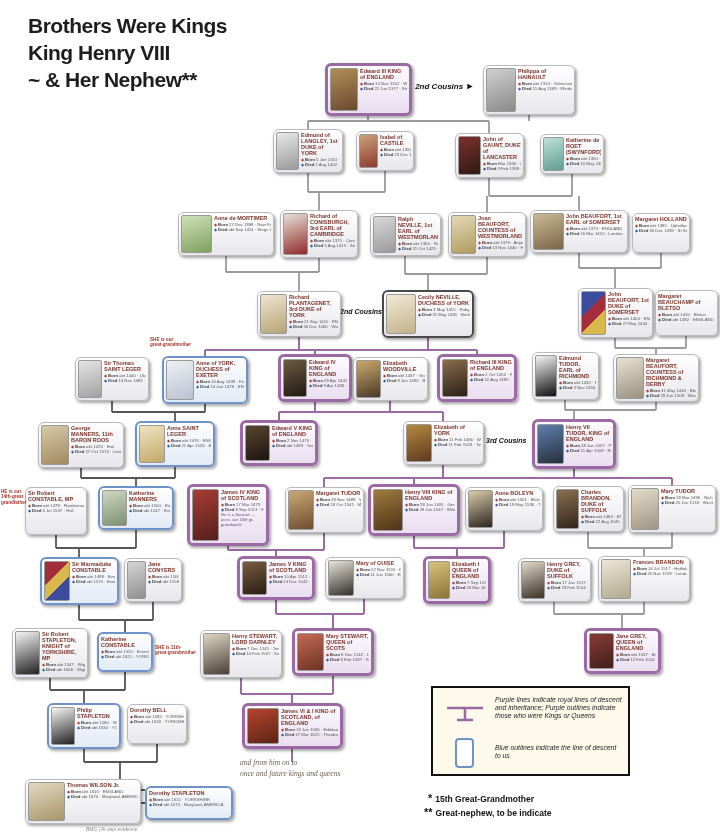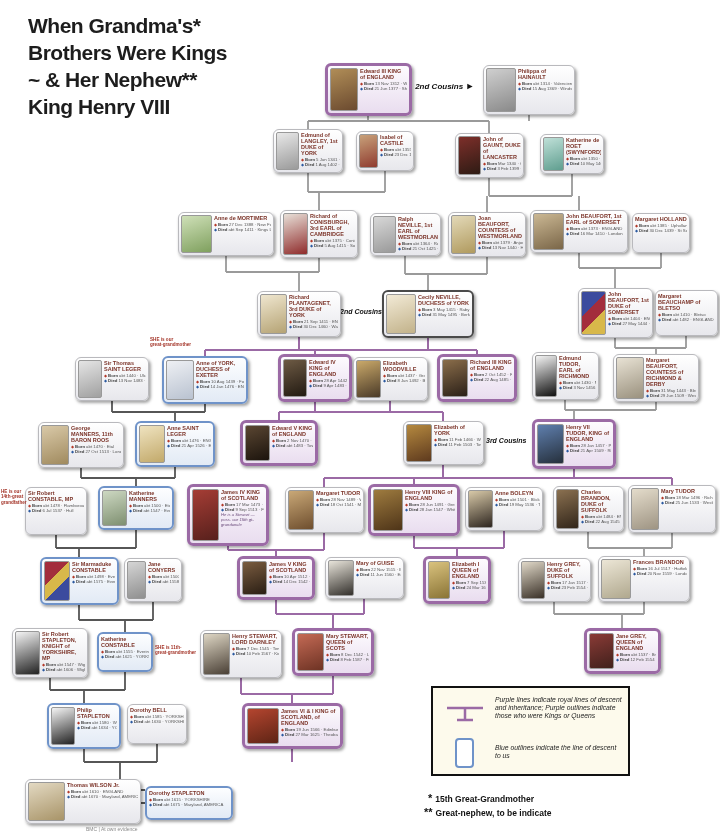--- a/index.html
+++ b/index.html
@@ -79,24 +79,23 @@
     <path class="ln-purple" d="M315 402V412M390 401V412M279 412H443M279 412V420M443 412V421"></path>
     <path class="ln-purple" d="M443 465V478M574 469V478M324 478H672M324 478V487M414 478V484M672 478V485"></path>
     <path class="ln-purple" d="M228 546V550M324 533V550M228 550H324M276 550V556"></path>
     <path class="ln-purple" d="M414 536V548M504 531V548M414 548H504M457 548V556"></path>
     <path class="ln-purple" d="M276 600V614M364 599V614M276 614H364M333 614V628"></path>
     <path class="ln-purple" d="M241 678V694M333 676V694M241 694H333M292 694V703"></path>
     <path class="ln-purple" d="M292 749V762"></path>
   </svg>
 
   <div id="title-block">
-    <div>When Grandma's*</div>
     <div>Brothers Were Kings</div>
+    <div>King Henry VIII</div>
     <div>~ &amp; Her Nephew**</div>
-    <div>King Henry VIII</div>
   </div>
 
   <div id="cousins-top" class="cousins">
     <span class="arr">◄</span>
     <span>2nd Cousins</span>
     <span class="arr">►</span>
   </div>
   <div id="cousins-mid" class="cousins">2nd Cousins</div>
   <div id="cousins-3rd" class="cousins">3rd Cousins</div>
 
@@ -531,20 +530,24 @@
         <div>HE is our</div>
         <div>14th-great</div>
         <div>grandfather</div>
       </div>
       <div class="redann" style="left: 155px; top: 645px; width: 60px;">
         <div>SHE is 11th-</div>
         <div>great-grandmother</div>
       </div>
     </div>
 
+  <div id="future-note">
+    <div>and from him on to</div>
+    <div>once and future kings and queens</div>
+  </div>
 
   <div id="legend">
     <svg id="legend-sym-purple" viewBox="0 0 40 18">
       <path d="M2 4H38M20 4V16M12 16H28" stroke="#9b6aa5" stroke-width="2.5" fill="none"></path>
     </svg>
     <div id="legend-sym-blue"></div>
     <div id="legend-p1" class="ltext">Purple lines indicate royal lines of descent and inheritance; Purple outlines indicate those who were Kings or Queens</div>
     <div id="legend-p2" class="ltext">Blue outlines indicate the line of descent to us</div>
   </div>
 

